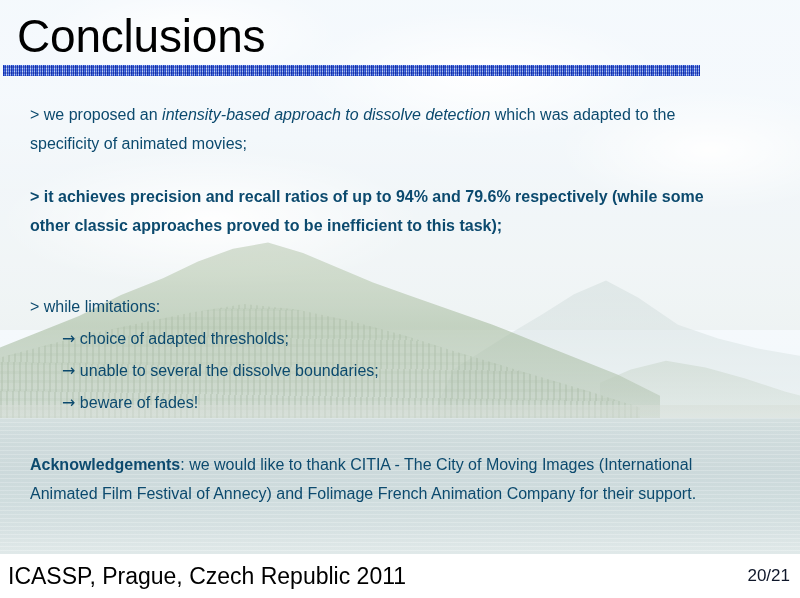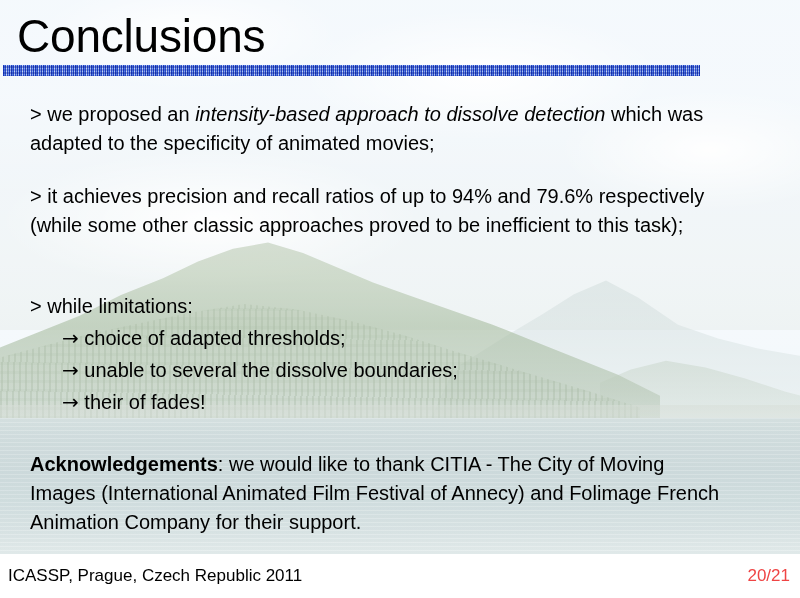--- a/index.html
+++ b/index.html
@@ -169,26 +169,26 @@
   
   #body-area {
     position: absolute;
     left: 0; top: 0;
     width: 800px; height: 554px;
   }
   .para {
     position: absolute;
     left: 30px;
     width: 700px;
-    font-size: 20px;
+    font-size: 16px;
     line-height: 29px;
-    color: #000000;
+    color: #0c4a6e;
   }
   .para.p1 { top: 100px; }
-  .para.p2 { top: 182px; }
+  .para.p2 { top: 182px; font-weight: bold; }
   .para.p3 { top: 292px; }
   .para.p4 { top: 450px; }
 
   .sub {
     display: block;
     padding-left: 32px;
     margin-top: 3px;
   }
   .arrow { font-family: "DejaVu Sans", sans-serif; }
   em { font-style: italic; }
@@ -197,31 +197,31 @@
   
   #footer-band {
     position: absolute;
     left: 0; top: 554px;
     width: 800px; height: 44px;
     background: #ffffff;
   }
   #footer-left {
     position: absolute;
     left: 8px; top: 565px;
-    font-size: 17px;
+    font-size: 23px;
     line-height: 22px;
     color: #000000;
     white-space: nowrap;
   }
   #footer-right {
     position: absolute;
     right: 10px; top: 565px;
     font-size: 17px;
     line-height: 22px;
-    color: #ef4444;
+    color: #0f172a;
     white-space: nowrap;
   }
 </style>
 </head>
 <body>
 
 <div id="slide">
 
   <div id="photo">
     <div id="sky"></div>
@@ -263,21 +263,21 @@
       <span class="sub">
         <span class="arrow">→</span>
         <span>choice of adapted thresholds;</span>
       </span>
       <span class="sub">
         <span class="arrow">→</span>
         <span>unable to several the dissolve boundaries;</span>
       </span>
       <span class="sub">
         <span class="arrow">→</span>
-        <span>their of fades!</span>
+        <span>beware of fades!</span>
       </span>
     </div>
 
     <div class="para p4">
       <b>Acknowledgements</b><span>: </span><span>we would like to thank CITIA - The City of Moving Images (International Animated Film Festival of Annecy) and Folimage French Animation Company for their support.</span>
     </div>
 
   </div>
 
   <div id="footer-band"></div>

